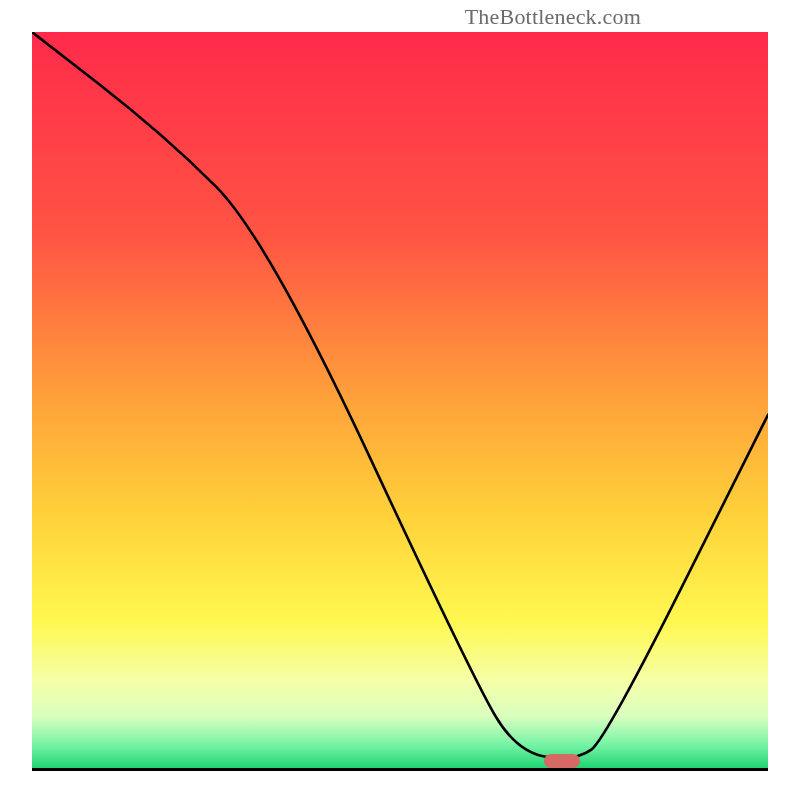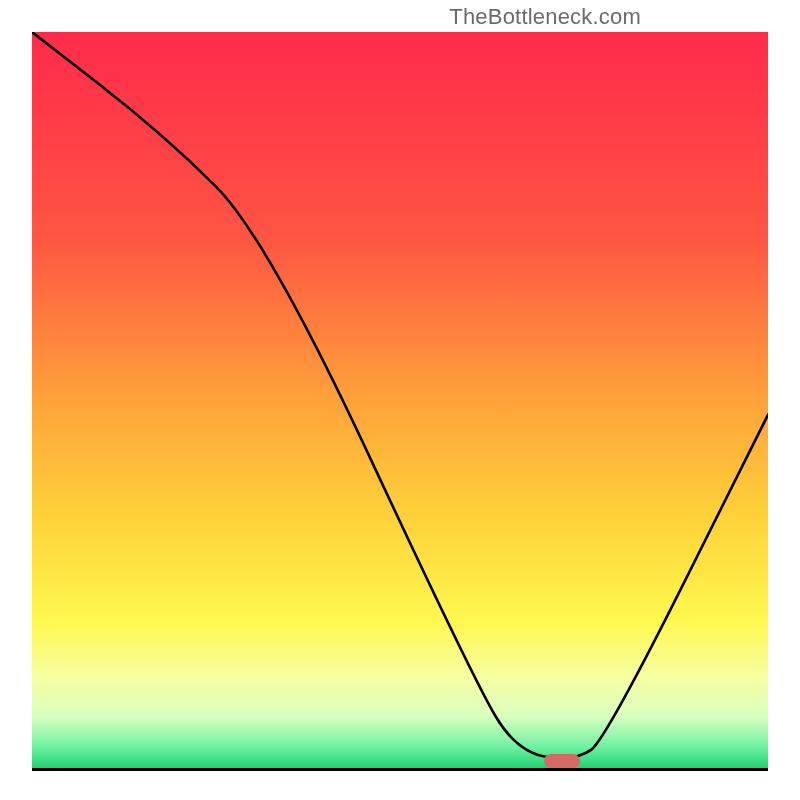--- a/index.html
+++ b/index.html
@@ -8,20 +8,21 @@
     width: 800px;
     height: 800px;
     background: #ffffff;
     font-family: Arial, Helvetica, sans-serif;
   }
   .chart-container {
     position: relative;
     width: 655px;
     height: 800px;
     box-sizing: border-box;
+    font-family: Liberation Serif, serif;
   }
   .watermark {
     position: absolute;
     top: 4px;
     right: 14px;
     font-size: 22px;
     font-weight: 500;
     color: #6b6b6b;
     letter-spacing: 0.2px;
     z-index: 5;

